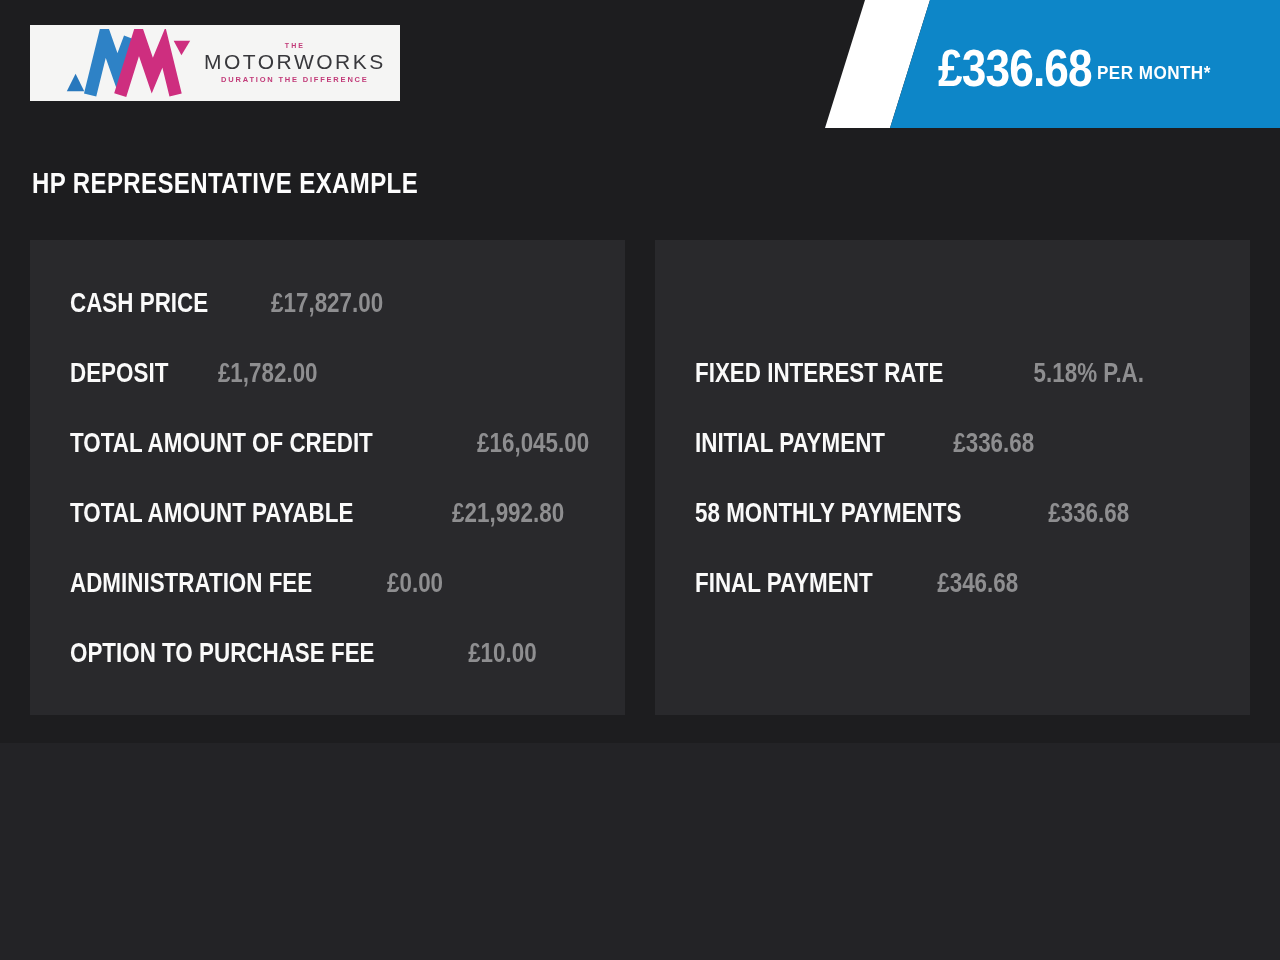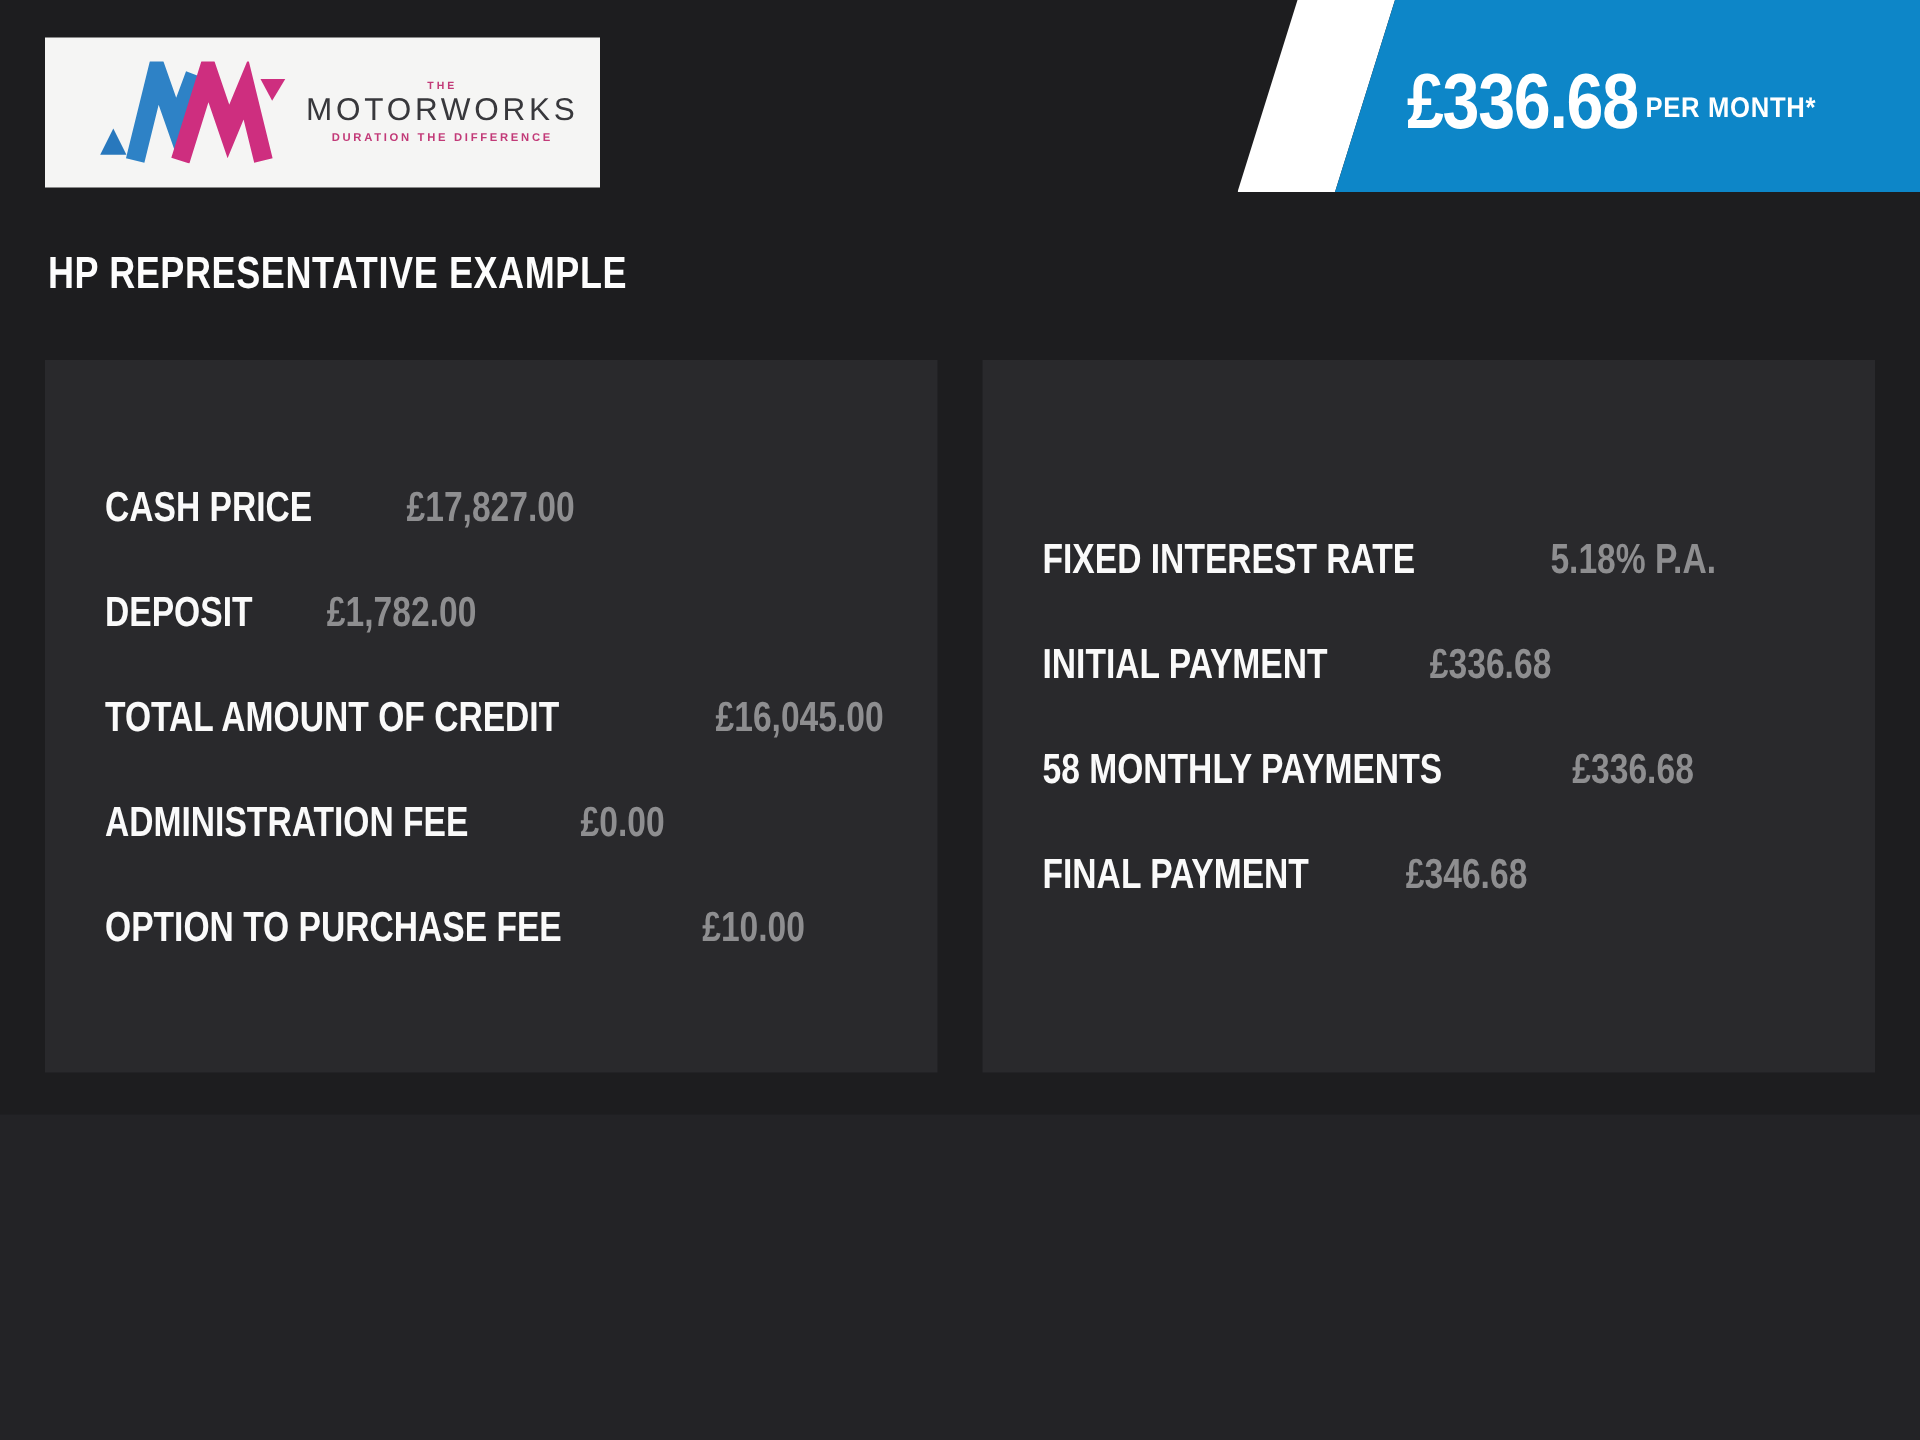--- a/index.html
+++ b/index.html
@@ -8,21 +8,21 @@
     position:relative;
     overflow:hidden;
     background:#1d1d1f;
     font-family:"Liberation Sans", sans-serif;
   }
 
   
   .header { position:absolute; top:0; left:0; width:1280px; height:130px; }
 
   .logo-box {
-    position:absolute; left:30px; top:25px; width:370px; height:100px;
+    position:absolute; left:30px; top:25px; width:370px; height:76px;
     background:#f5f5f4; display:flex; align-items:center;
   }
   .logo-mark { margin-left:34px; flex:none; }
   .logo-text { display:flex; flex-direction:column; align-items:center; margin-left:12px; }
   .logo-the { font-size:7px; font-weight:bold; letter-spacing:2px; color:#c23a78; }
   .logo-name { font-size:21px; letter-spacing:2.5px; color:#38383c; margin:1px 0; white-space:nowrap; }
   .logo-tagline { font-size:7.5px; font-weight:bold; letter-spacing:1.8px; color:#c23a78; white-space:nowrap; }
 
   .stripe {
     position:absolute; left:825px; top:0; width:105px; height:128px;
@@ -114,20 +114,24 @@
   </div>
   <div class="frow">
     <span class="flabel">DEPOSIT</span>
     <span class="fvalue">£1,782.00</span>
   </div>
   <div class="frow">
     <span class="flabel">TOTAL AMOUNT OF CREDIT</span>
     <span class="fvalue">£16,045.00</span>
   </div>
   <div class="frow">
+    <span class="flabel">TOTAL AMOUNT PAYABLE</span>
+    <span class="fvalue">£21,992.80</span>
+  </div>
+  <div class="frow">
     <span class="flabel">ADMINISTRATION FEE</span>
     <span class="fvalue">£0.00</span>
   </div>
   <div class="frow">
     <span class="flabel">OPTION TO PURCHASE FEE</span>
     <span class="fvalue">£10.00</span>
   </div>
 </section>
 
 <section class="panel panel-right">

